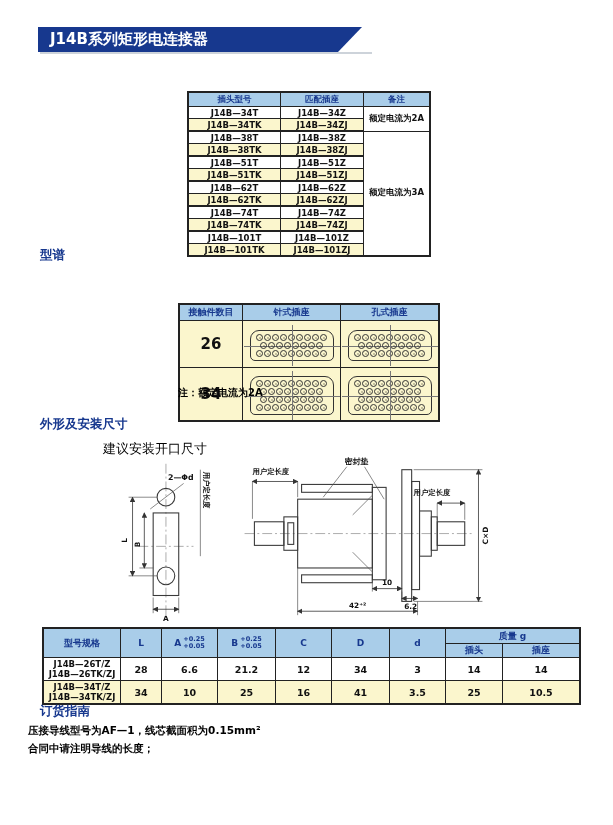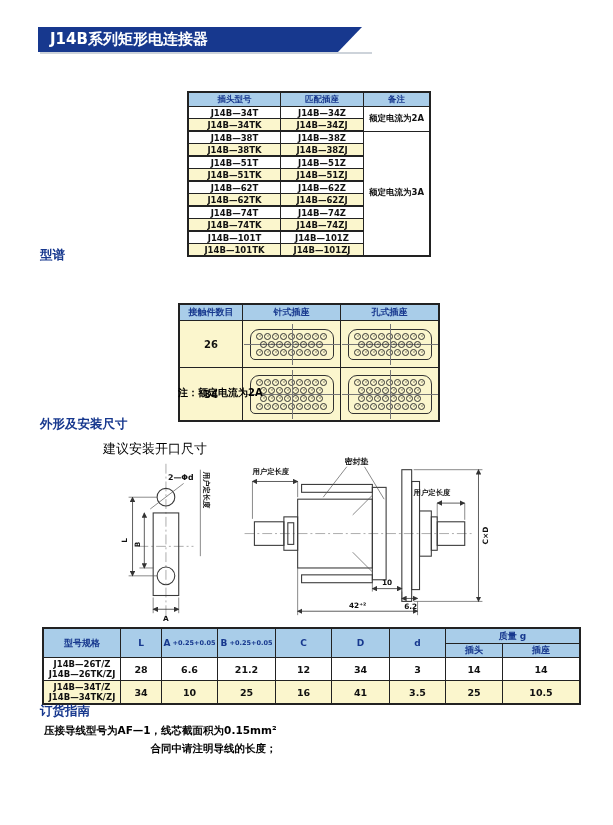--- a/index.html
+++ b/index.html
@@ -35,21 +35,21 @@
   .match-table{position:absolute;left:187px;top:91px;border:2px solid var(--line);padding-left:34px;}
   .match-table th{font-size:8.5px;height:13px;}
   .match-table td{font-size:8.5px;font-weight:bold;height:11px;}
   .match-table tr.group-end td{border-bottom-width:2px;}
   
   .sec-heading{position:absolute;color:var(--navy);font-size:12.5px;font-weight:bold;}
   .sub-heading{position:absolute;color:#000;font-size:13px;font-weight:normal;}
   
   .spectrum-table{position:absolute;left:178px;top:270px;border:2px solid var(--line);margin-top:33px;}
   .spectrum-table th{font-size:9px;height:15px;}
-  .spectrum-table td{background:var(--row-yellow);font-size:10px;font-weight:bold;}
+  .spectrum-table td{background:var(--row-yellow);font-size:15px;font-weight:bold;}
   .diagram-cell{height:100%;}
   .pin-box{
     position:relative;display:inline-flex;flex-direction:column;justify-content:center;
     gap:1px;padding:3px 5px;border:1.5px solid #333;border-radius:9px 9px 5px 5px;
     background:transparent;
   }
   .pin-box::before{
     content:"";position:absolute;left:-7px;right:-7px;top:50%;border-top:1px solid #777;
   }
   .pin-box::after{
@@ -74,24 +74,24 @@
   svg .lbl{font:bold 8px "DejaVu Sans","Liberation Sans",sans-serif;fill:#111;stroke:none;}
   svg .dim{font:7.5px "DejaVu Sans","Liberation Sans",sans-serif;font-weight:bold;fill:#111;stroke:none;}
   
   .dims-table{position:absolute;left:42px;top:627px;border:2px solid var(--line);}
   .dims-table th{font-size:9px;}
   .dims-table .hrow1 th{height:14px;}
   .dims-table .hrow2 th{height:13px;}
   .dims-table td{font-size:9.5px;font-weight:bold;height:22px;text-align:center;}
   .model-cell div{font-size:8.5px;font-weight:bold;line-height:10px;}
   .tol{display:inline-flex;align-items:center;gap:2px;}
-  .tol .stack{display:inline-flex;align-items:flex-start;text-align:center;}
+  .tol .stack{display:inline-flex;flex-direction:column;align-items:flex-start;text-align:center;}
   .tol .stack span{font-size:6.5px;line-height:7px;font-weight:bold;}
   
-  .ordering-lines{position:absolute;left:44px;top:721px;text-align:right;}
+  .ordering-lines{position:absolute;left:28px;top:721px;}
   .ordering-lines div{font-size:10.5px;font-weight:bold;color:#000;line-height:18px;white-space:nowrap;}
 </style>
 </head>
 <body>
 
 <div class="banner">
   <span>J14B系列矩形电连接器</span>
 </div>
 <div class="banner-shadow"></div>
 

